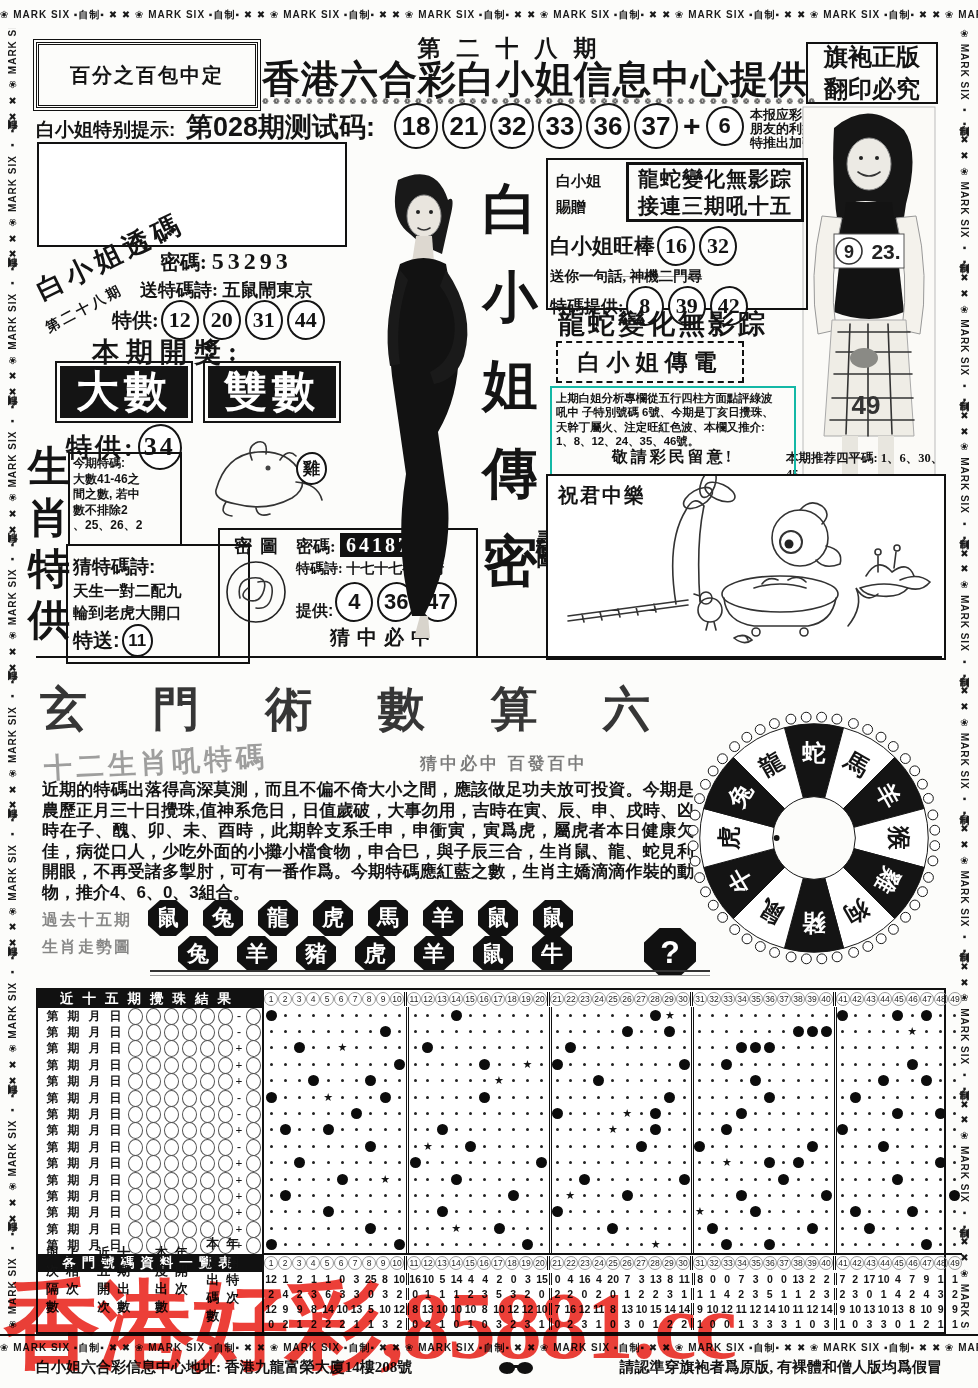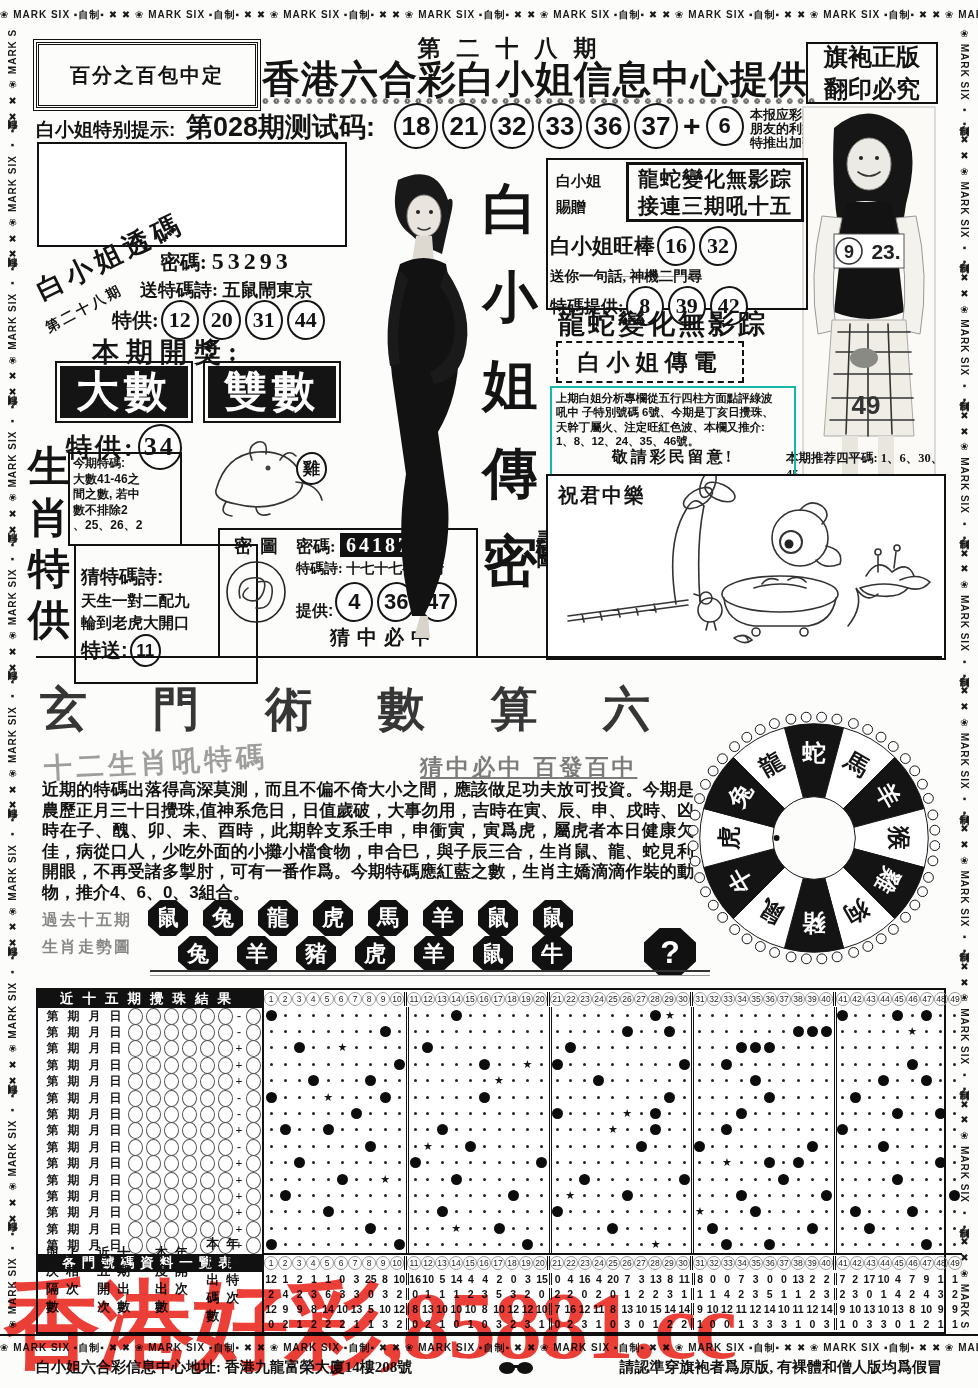--- a/index.html
+++ b/index.html
@@ -48,21 +48,21 @@
   .badge-big{position:absolute;width:128px;height:52px;background:#141414;color:#fff;display:flex;align-items:center;justify-content:center;
              font-size:43px;font-weight:bold;letter-spacing:5px;outline:2px solid #141414;outline-offset:3px;}
   #badge1{left:60px;top:366px;}
   #badge2{left:208px;top:366px;}
   #sp-line{left:66px;top:424px;display:flex;align-items:center;font-size:26px;font-weight:bold;letter-spacing:3px;}
   #rat-svg{left:196px;top:430px;}
   #zodiac-small{left:294px;top:452px;}
   #vert-shengxiao{left:26px;top:442px;width:46px;display:flex;flex-direction:column;align-items:center;
                   font-size:42px;font-weight:bold;line-height:51px;}
   #tip-box{left:68px;top:452px;width:104px;height:86px;border:2px solid #111;padding:2px 3px;font-size:12px;font-weight:bold;line-height:15.6px;}
-  #poem-box{left:66px;top:544px;width:170px;height:100px;border:2px solid #111;padding:18px 5px;margin-left:8px;}
+  #poem-box{left:66px;top:544px;width:170px;height:100px;border:2px solid #111;padding:8px 5px;}
   #poem-box .t{font-size:19px;font-weight:bold;}
   #poem-box .l{font-size:15.5px;line-height:22px;font-weight:bold;}
   #poem-box .g{display:flex;align-items:center;font-size:20px;font-weight:bold;}
   #secret-box{left:218px;top:528px;width:248px;height:118px;border:2px solid #111;display:flex;padding:4px;}
   #secret-left{width:72px;text-align:center;}
   #secret-left .lbl{font-size:18px;font-weight:bold;letter-spacing:8px;}
   #secret-right{flex:1;}
   #secret-code{font-size:17px;font-weight:bold;}
   #secret-code i{font-style:normal;background:#111;color:#fff;font-size:20px;letter-spacing:3px;padding:1px 6px;}
   #secret-poem{font-size:14px;font-weight:bold;margin-top:2px;}
@@ -96,21 +96,21 @@
 
   
   #cartoon{left:546px;top:474px;width:396px;height:182px;border:2px solid #111;background:#fff;}
   #blessing{position:absolute;left:10px;top:6px;font-size:20px;font-weight:bold;letter-spacing:2px;}
 
   
   #article-rule{left:36px;top:656px;width:906px;border-top:2px solid #111;}
   #big-title{left:40px;top:678px;width:610px;display:flex;justify-content:space-between;
              font-size:47px;font-weight:bold;opacity:.85;}
   #sub-left{left:44px;top:744px;font-size:28px;font-weight:bold;opacity:.4;transform:rotate(-3deg);letter-spacing:4px;}
-  #sub-right{left:420px;top:752px;font-size:23px;font-weight:bold;opacity:.55;letter-spacing:3px;text-decoration:underline;}
+  #sub-right{left:420px;top:752px;font-size:17px;font-weight:bold;opacity:.55;letter-spacing:3px;}
   #para{left:42px;top:780px;width:652px;font-size:17px;line-height:20.6px;font-weight:bold;text-align:justify;}
   #trend-label{left:42px;top:906px;width:106px;font-size:16px;font-weight:bold;opacity:.5;line-height:27px;letter-spacing:2px;}
   .zb{width:40px;height:36px;background:#111;color:#fff;display:inline-flex;align-items:center;justify-content:center;
       font-size:22px;font-weight:bold;clip-path:polygon(30% 0,70% 0,100% 30%,100% 70%,70% 100%,30% 100%,0 70%,0 30%);}
   #zrow1{left:148px;top:900px;display:flex;gap:15px;}
   #zrow2{left:178px;top:936px;display:flex;gap:19px;}
   #qbadge{left:644px;top:928px;width:52px;height:48px;font-size:32px;}
   #trend-underline{left:150px;top:970px;width:560px;border-top:2px solid #333;border-bottom:1px solid #999;height:3px;}
   #wheel{left:688px;top:706px;}
   .wch{font-size:24px;font-weight:bold;fill:#fff;text-anchor:middle;dominant-baseline:middle;

